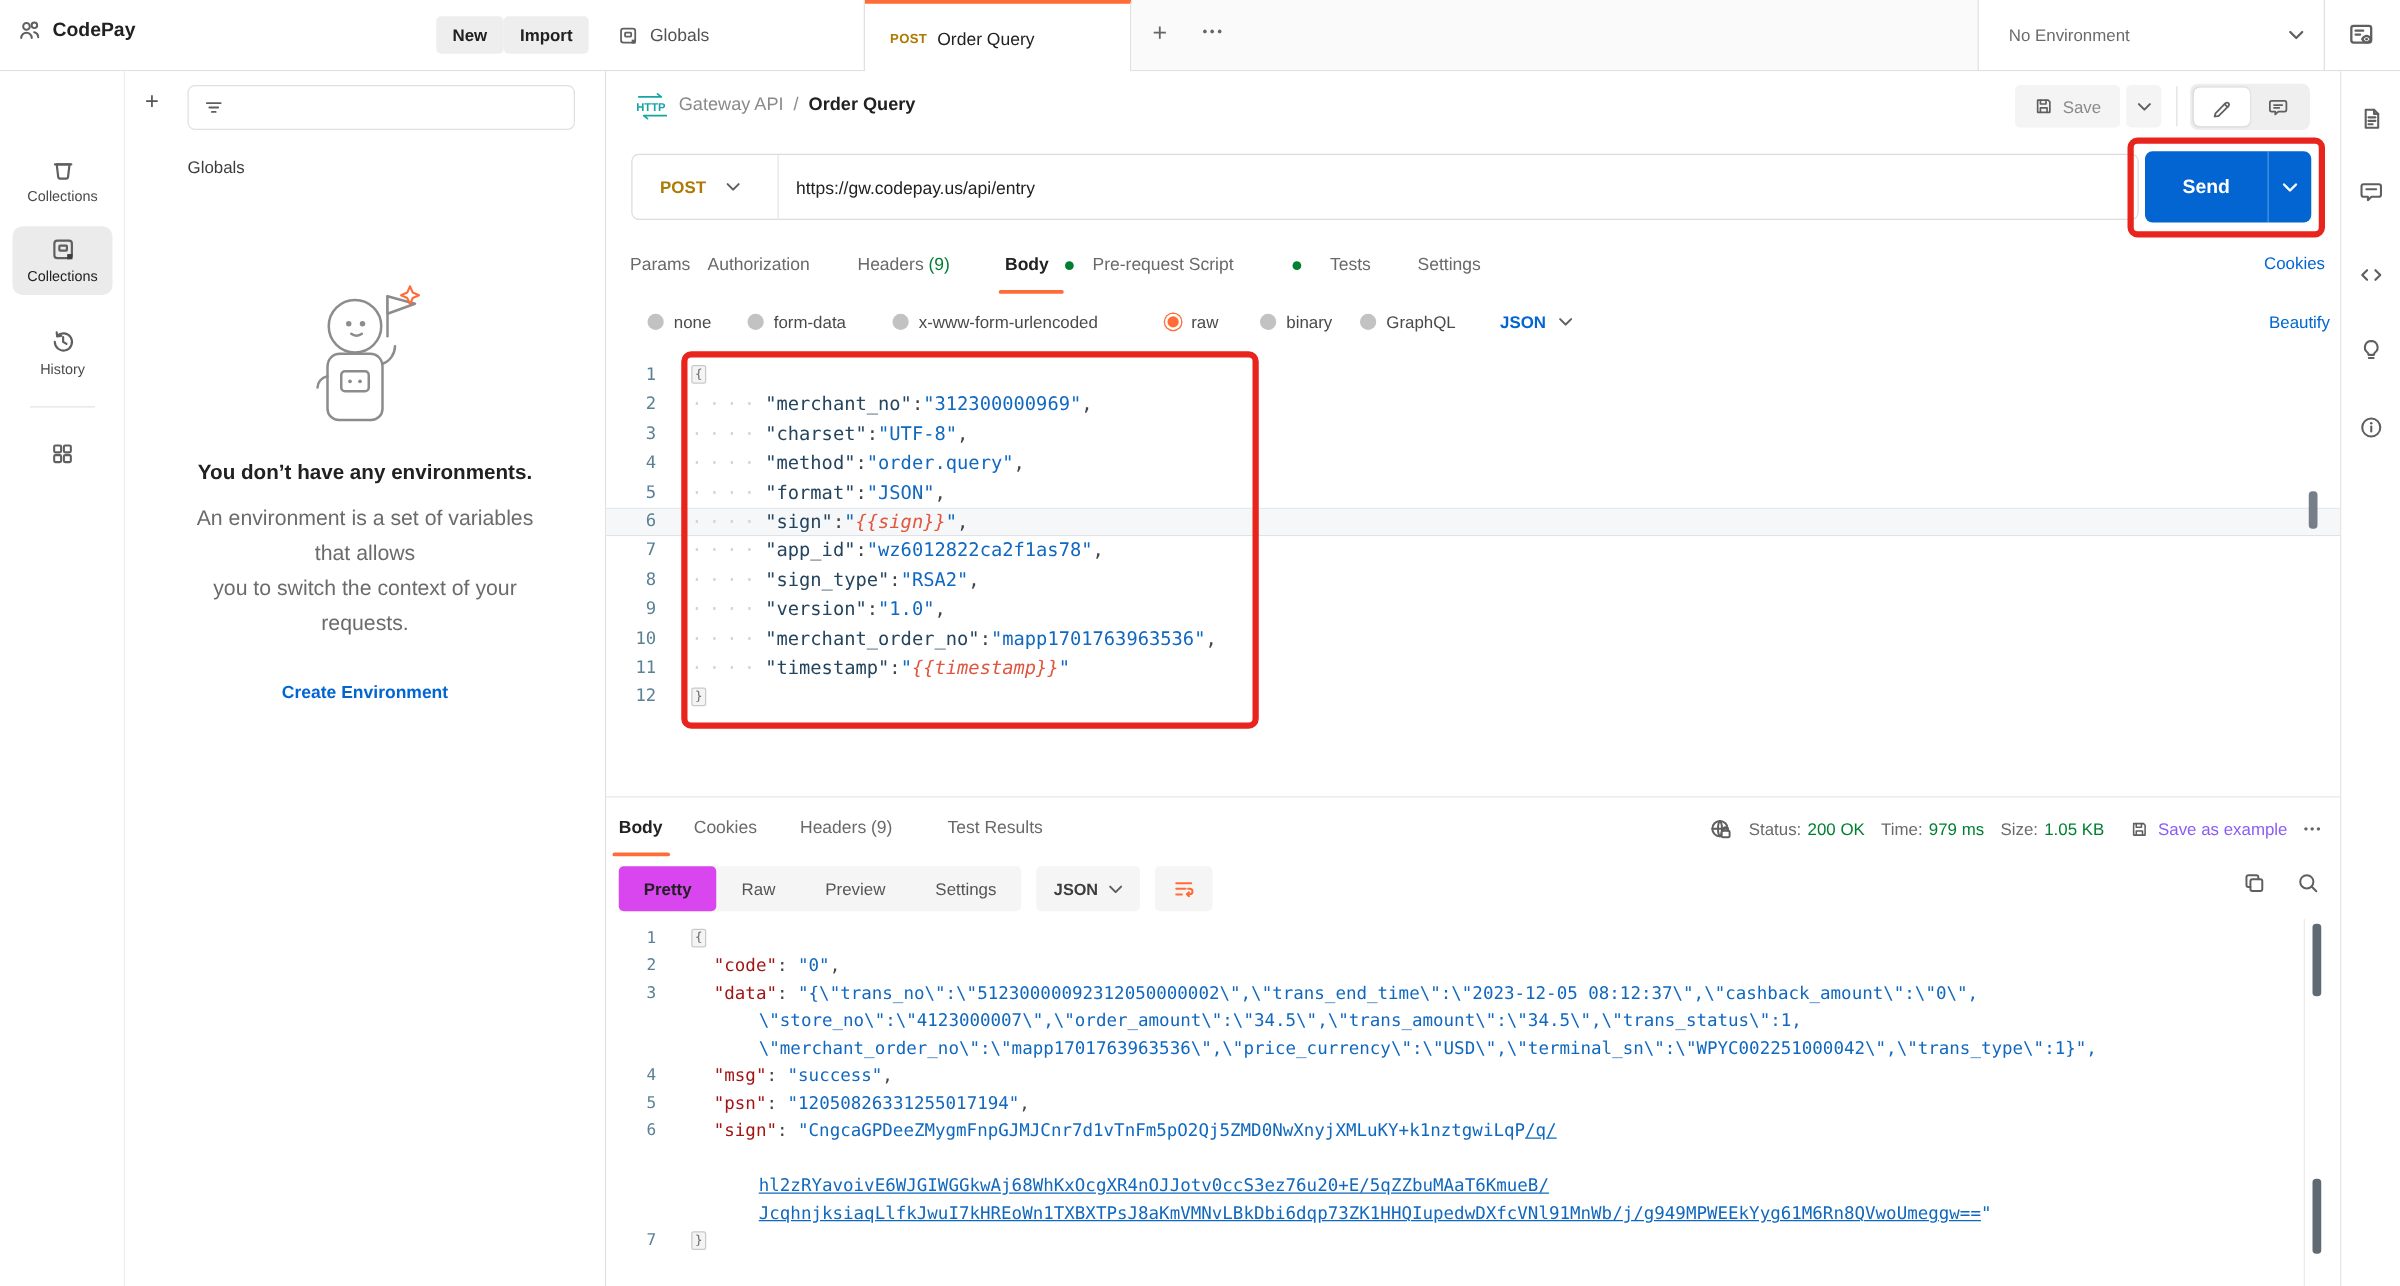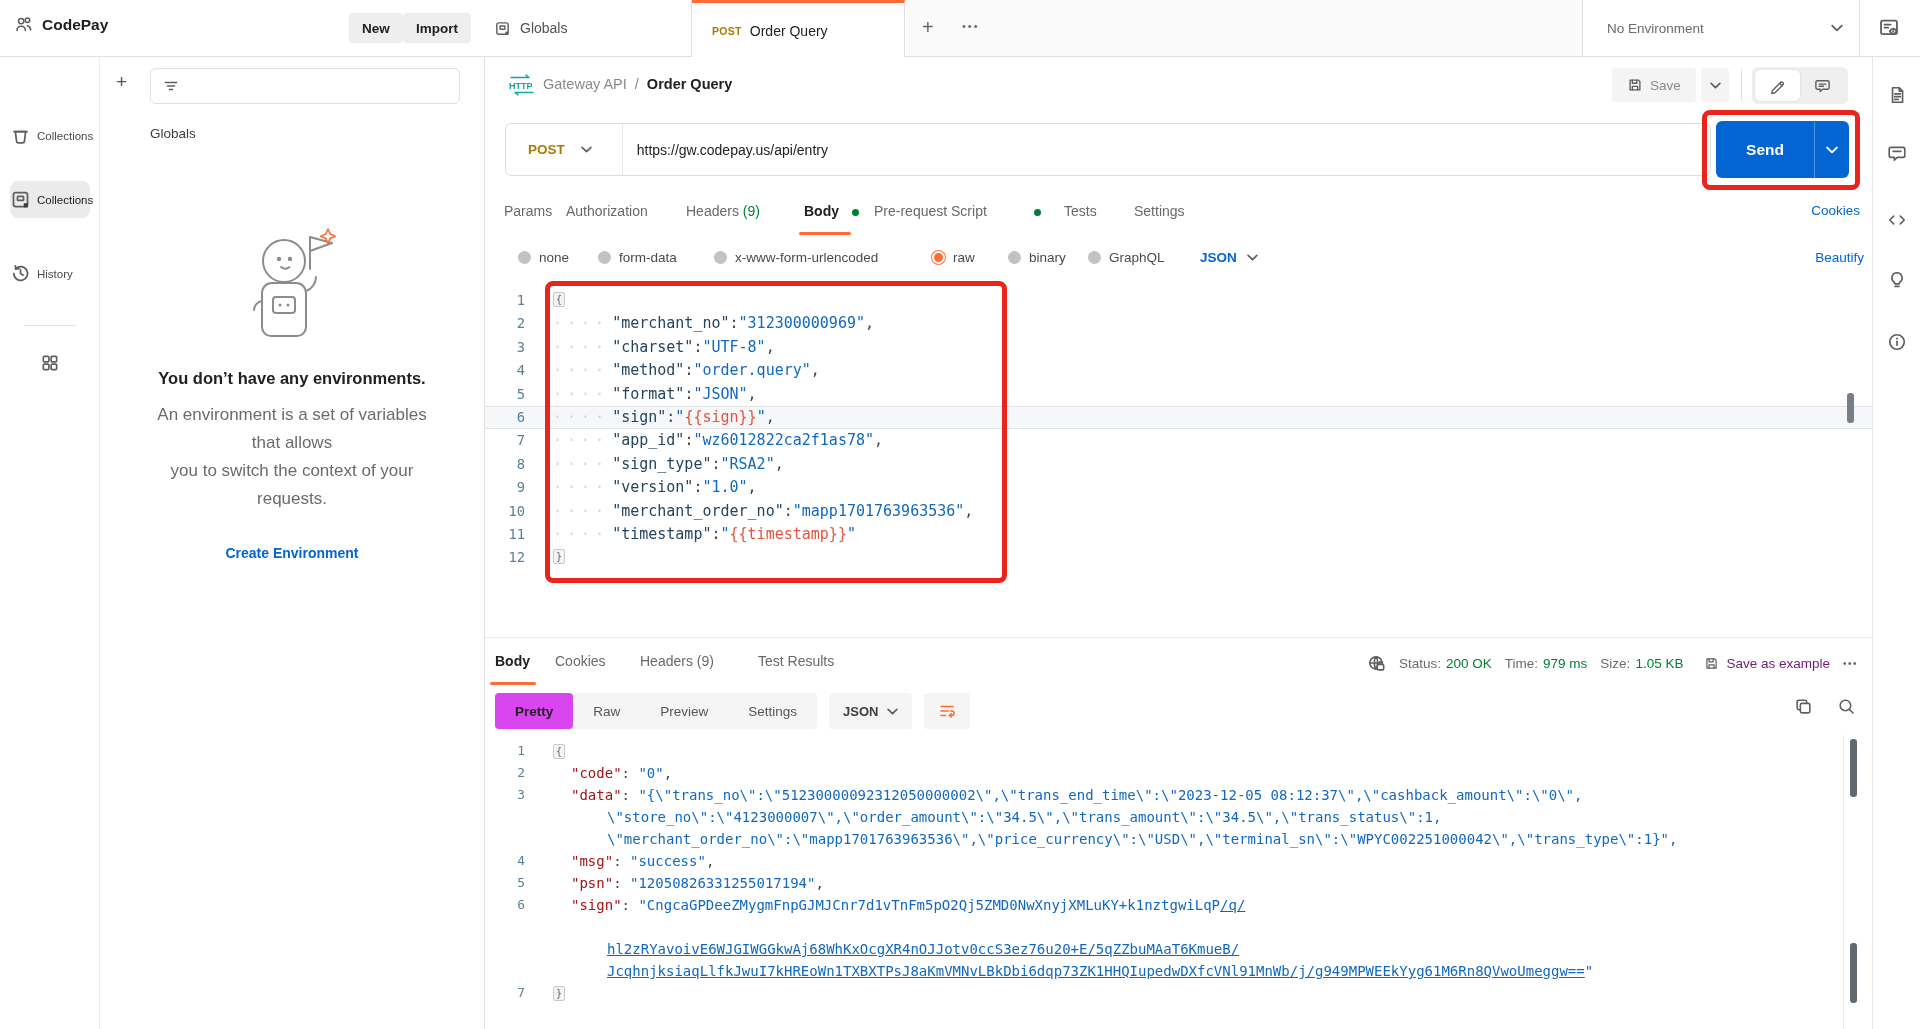--- a/index.html
+++ b/index.html
@@ -29,21 +29,21 @@
   .tool{color:#666;cursor:pointer}
   #tab-plus{position:absolute;left:922px;top:16px;font-size:20px;font-weight:400}
   #tab-more{position:absolute;left:962px;top:20px;font-size:11px;letter-spacing:2px}
   #env-select{position:absolute;left:1582px;top:0;width:278px;height:56px;border-left:1px solid var(--lgray);
               border-right:1px solid var(--lgray);display:flex;align-items:center;padding:0 16px 0 24px;cursor:pointer;background:#fff}
   #env-select .lbl{color:#6b6b6b;font-size:13.5px;flex:1}
   #env-eye{position:absolute;left:1878px;top:17px;cursor:pointer}
 
   
   #leftrail{position:absolute;left:0;top:57px;width:100px;bottom:0;background:#fff;border-right:1px solid #ededed}
-  .rail-item{position:absolute;left:10px;width:80px;display:flex;flex-direction:row;align-items:center;gap:6px;
+  .rail-item{position:absolute;left:10px;width:80px;display:flex;flex-direction:column;align-items:center;gap:6px;
              font-size:11.5px;color:#4a4a4a;cursor:pointer;padding:8px 0;border-radius:8px}
   .rail-item.sel{background:#ebebeb;color:#212121}
   #rail-collections{top:60px}#rail-environments{top:124px}#rail-history{top:198px}
   #rail-div{position:absolute;left:24px;top:268px;width:52px;height:1px;background:#e3e3e3}
   #rail-grid{position:absolute;left:40px;top:296px;cursor:pointer}
 
   
   #leftpanel{position:absolute;left:100px;top:57px;width:385px;bottom:0;background:#fff;border-right:1px solid var(--lgray)}
   #panel-plus{position:absolute;left:16px;top:14px;font-size:19px;color:#555;cursor:pointer}
   #filter-box{position:absolute;left:50px;top:11px;width:310px;height:36px;border:1px solid var(--lgray);border-radius:6px;
@@ -107,38 +107,38 @@
   #req-editor .crow{height:23.4px;line-height:23.4px}
   #resp-editor{top:678px;bottom:0;font-size:14px;padding-top:5px}
   #resp-editor .crow{height:22px;line-height:22px}
   .crow{display:flex;white-space:pre}
   .crow .ln{width:60px;padding-right:20px;text-align:right;color:var(--ln);font-size:.92em;flex:none}
   .crow .cl{padding-left:8px}
   .cl.ind1{padding-left:26px}
   .cl.ind2{padding-left:62px}
   .crow.hl{background:#f6f7f9;box-shadow:inset 0 1px 0 #dfe3e8,inset 0 -1px 0 #dfe3e8}
   .sg-k{color:var(--key)} .sg-s{color:var(--str)} .sg-p{color:#444}
-  .sg-v{color:var(--var);}
+  .sg-v{color:var(--var);font-style:italic}
   .sg-rk{color:var(--rkey)}
   .sg-u{color:var(--str);text-decoration:underline}
   .sg-d{color:#cfd5da;letter-spacing:5px;margin-right:3px}
   .sg-f{display:inline-block;border:1px solid #c9c9c9;background:#f4f4f4;color:#666;font-size:10px;
         line-height:13px;height:15px;padding:0 2px;border-radius:2px;vertical-align:middle;margin-top:-2px}
   #req-scroll{position:absolute;left:1362px;top:336px;width:7px;height:30px;background:#767f88;border-radius:3px}
 
   
   #resp-divider{position:absolute;left:0;top:580px;width:100%;height:1px;background:#e8e8e8}
   #resp-head{position:absolute;left:0;top:583px;width:100%;height:46px;font-size:14px;color:#696969}
   #resp-head .rt{position:absolute;top:13px;cursor:pointer;white-space:nowrap}
   #resp-tab-body{font-weight:600;color:#212121}
   #resp-underline{position:absolute;left:5px;top:42px;width:46px;height:3px;background:var(--orange);border-radius:2px}
   #resp-meta{position:absolute;right:14px;top:0;height:100%;display:flex;align-items:center;gap:13px;font-size:13.5px;color:#6b6b6b}
   #resp-meta .val{color:var(--green)}
   #resp-meta .grp{display:flex;gap:5px;white-space:nowrap}
-  #save-example{display:flex;gap:7px;color:#701a75;cursor:pointer;margin-left:8px;white-space:nowrap}
+  #save-example{display:flex;gap:7px;color:#8b5cf6;cursor:pointer;margin-left:8px;white-space:nowrap}
   #resp-more{font-size:10px;letter-spacing:1.5px;color:#666;cursor:pointer}
 
   #resp-toolbar{position:absolute;left:10px;top:635px;height:38px;display:flex;gap:12px;align-items:center}
   #view-seg{display:flex;background:#f5f5f5;border-radius:4px;padding:0;height:36px}
   #view-seg .seg{padding:0 20px;display:flex;align-items:center;font-size:13.5px;color:#555;cursor:pointer;border-radius:4px}
   #view-seg .seg.on{background:#d946ef;color:#212121;font-weight:600}
   .tb-pill{height:36px;background:#f5f5f5;border-radius:4px;display:flex;align-items:center;gap:9px;padding:0 14px;
            font-size:13px;font-weight:600;color:#3d3d3d;cursor:pointer}
   #resp-tools{position:absolute;right:16px;top:640px;display:flex;gap:24px}
   #resp-tools span{cursor:pointer}

